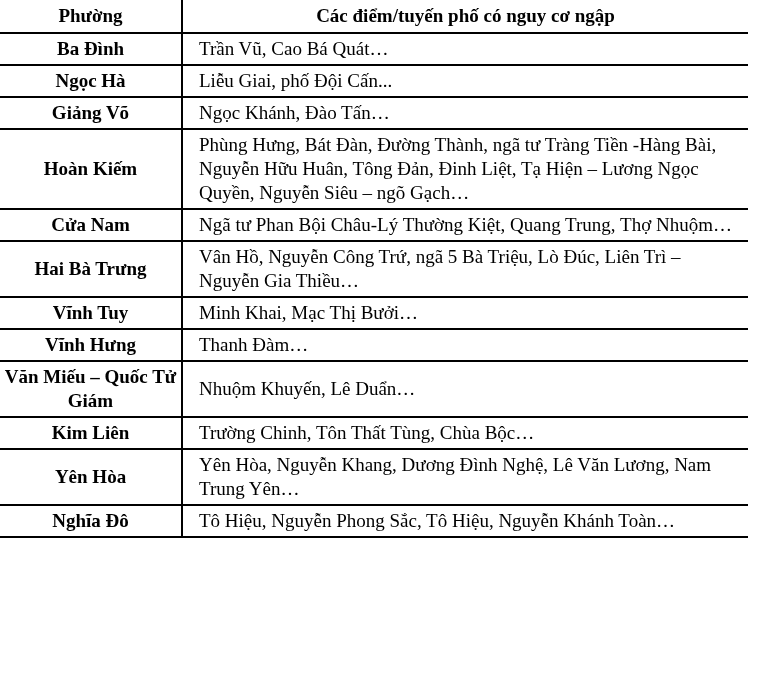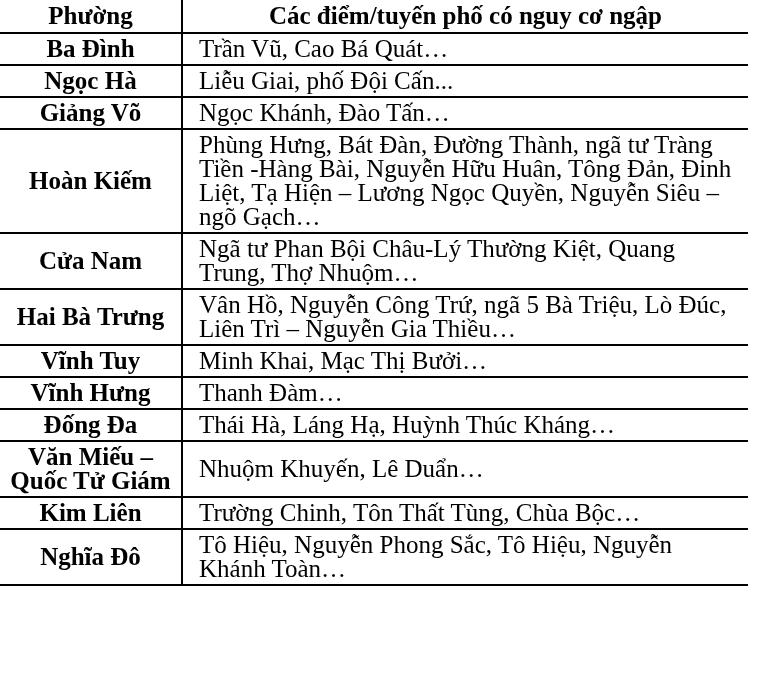--- a/index.html
+++ b/index.html
@@ -10,21 +10,21 @@
   }
   body {
     width: 764px;
     font-family: "Liberation Serif", "DejaVu Serif", serif;
     color: #000000;
   }
   table.flood-table {
     width: 748px;
     border-collapse: collapse;
     table-layout: fixed;
-    font-size: 25px;
+    font-size: 19px;
     line-height: 24px;
   }
   table.flood-table col.col-ward { width: 182px; }
   table.flood-table th,
   table.flood-table td {
     border-bottom: 2px solid #000000;
     padding: 3px 8px;
     vertical-align: middle;
   }
   table.flood-table th:first-child,
@@ -85,29 +85,29 @@
     </tr>
     <tr>
       <td>Vĩnh Tuy</td>
       <td class="loc">Minh Khai, Mạc Thị Bưởi…</td>
     </tr>
     <tr>
       <td>Vĩnh Hưng</td>
       <td class="loc">Thanh Đàm…</td>
     </tr>
     <tr>
-      <td>Đống Đa</td>
-      <td class="loc">Thái Hà, Láng Hạ, Huỳnh Thúc Kháng…</td>
-    </tr>
-    <tr>
       <td>Văn Miếu – Quốc Tử Giám</td>
       <td class="loc">Nhuộm Khuyến, Lê Duẩn…</td>
     </tr>
     <tr>
       <td>Kim Liên</td>
       <td class="loc">Trường Chinh, Tôn Thất Tùng, Chùa Bộc…</td>
+    </tr>
+    <tr>
+      <td>Yên Hòa</td>
+      <td class="loc">Yên Hòa, Nguyễn Khang, Dương Đình Nghệ, Lê Văn Lương, Nam Trung Yên…</td>
     </tr>
     <tr>
       <td>Nghĩa Đô</td>
       <td class="loc">Tô Hiệu, Nguyễn Phong Sắc, Tô Hiệu, Nguyễn Khánh Toàn…</td>
     </tr>
   </tbody>
 </table>
 
 </body></html>

